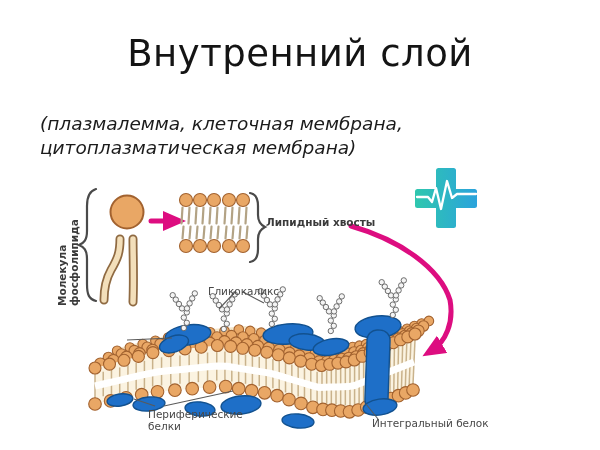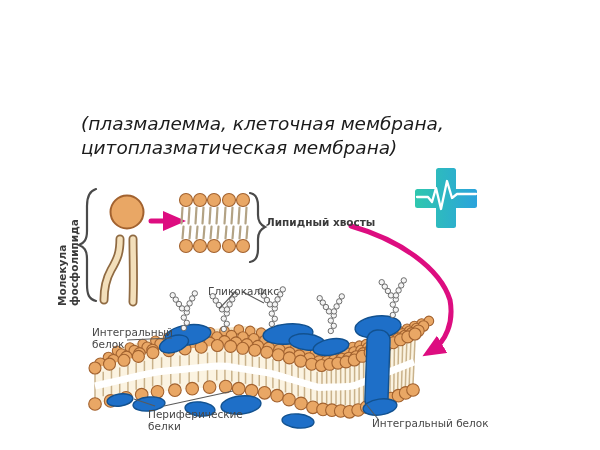--- a/index.html
+++ b/index.html
@@ -6,21 +6,21 @@
   .slide{
     position:relative;width:600px;height:450px;background:#ffffff;
     overflow:hidden;font-family:"DejaVu Sans","Liberation Sans",sans-serif;
   }
   .slide-title{
     position:absolute;top:32px;left:0;right:0;margin:0;text-align:center;
     font-size:37px;font-weight:400;color:#141414;letter-spacing:.5px;
   }
   .slide-subtitle{
     position:absolute;top:112px;left:40px;font-size:18.5px;font-style:italic;
-    color:#1b1b1b;line-height:1.28;white-space:pre-line;margin-left:41px;
+    color:#1b1b1b;line-height:1.28;white-space:pre-line;
   }
   .pre{white-space:pre-line;}
   .dlabel{
     position:absolute;font-size:10.5px;font-weight:bold;color:#3a3a3a;line-height:1.18;
   }
   .dlabel.reg{font-weight:normal;color:#474747;}
   .vertwrap{position:absolute;}
   .vert{display:block;height:100%;writing-mode:vertical-rl;transform:rotate(180deg);
         font-size:10.5px;font-weight:bold;color:#3a3a3a;}
   svg.diagram{position:absolute;left:0;top:0;width:600px;height:450px;}
@@ -30,20 +30,21 @@
   .brace{fill:none;stroke:#4a4a4a;stroke-width:2.2;stroke-linecap:round;}
   .parrow{fill:none;stroke:var(--magenta);stroke-width:5;stroke-linecap:round;}
   .ptr{stroke:#5a5a5a;stroke-width:1.1;}
   .ecg{fill:none;stroke:#fff;stroke-width:2.3;stroke-linecap:round;stroke-linejoin:round;}
 </style>
 </head>
 <body>
 
 <div class="slide">
 
+  <h1 class="slide-title">Внутренний слой</h1>
   <div class="slide-subtitle">(плазмалемма, клеточная мембрана,
  цитоплазматическая мембрана)</div>
 
   <svg id="diagram" class="diagram" viewBox="0 0 600 450">
     <defs>
       <linearGradient id="crossGrad" gradientUnits="userSpaceOnUse" x1="415" y1="198" x2="477" y2="198">
         <stop id="cg1" offset="0" stop-color="#2fc7ae"></stop>
         <stop id="cg2" offset="1" stop-color="#2ba3dc"></stop>
       </linearGradient>
       <marker id="ah" markerWidth="5.5" markerHeight="5" refX="2.6" refY="2" orient="auto" markerUnits="strokeWidth">
@@ -400,19 +401,17 @@
       <line class="ptr" x1="164" y1="406" x2="233" y2="391"></line>
       <line class="ptr" x1="378" y1="419" x2="366" y2="404"></line>
     </g>
   </svg>
 
   <div class="vertwrap" style="left:56px;top:172px;height:134px">
     <span class="vert">Молекула фосфолипида</span>
   </div>
   <div class="dlabel" style="left:266px;top:216px">Липидный хвосты</div>
   <div class="dlabel reg" style="left:208px;top:285px">Гликокаликс</div>
-  <div class="dlabel reg pre" style="left:92px;top:326px">Интегральный
-белок</div>
   <div class="dlabel reg pre" style="left:148px;top:408px">Периферические
 белки</div>
   <div class="dlabel reg" style="left:372px;top:417px">Интегральный белок</div>
 
 </div>
 
 </body></html>

